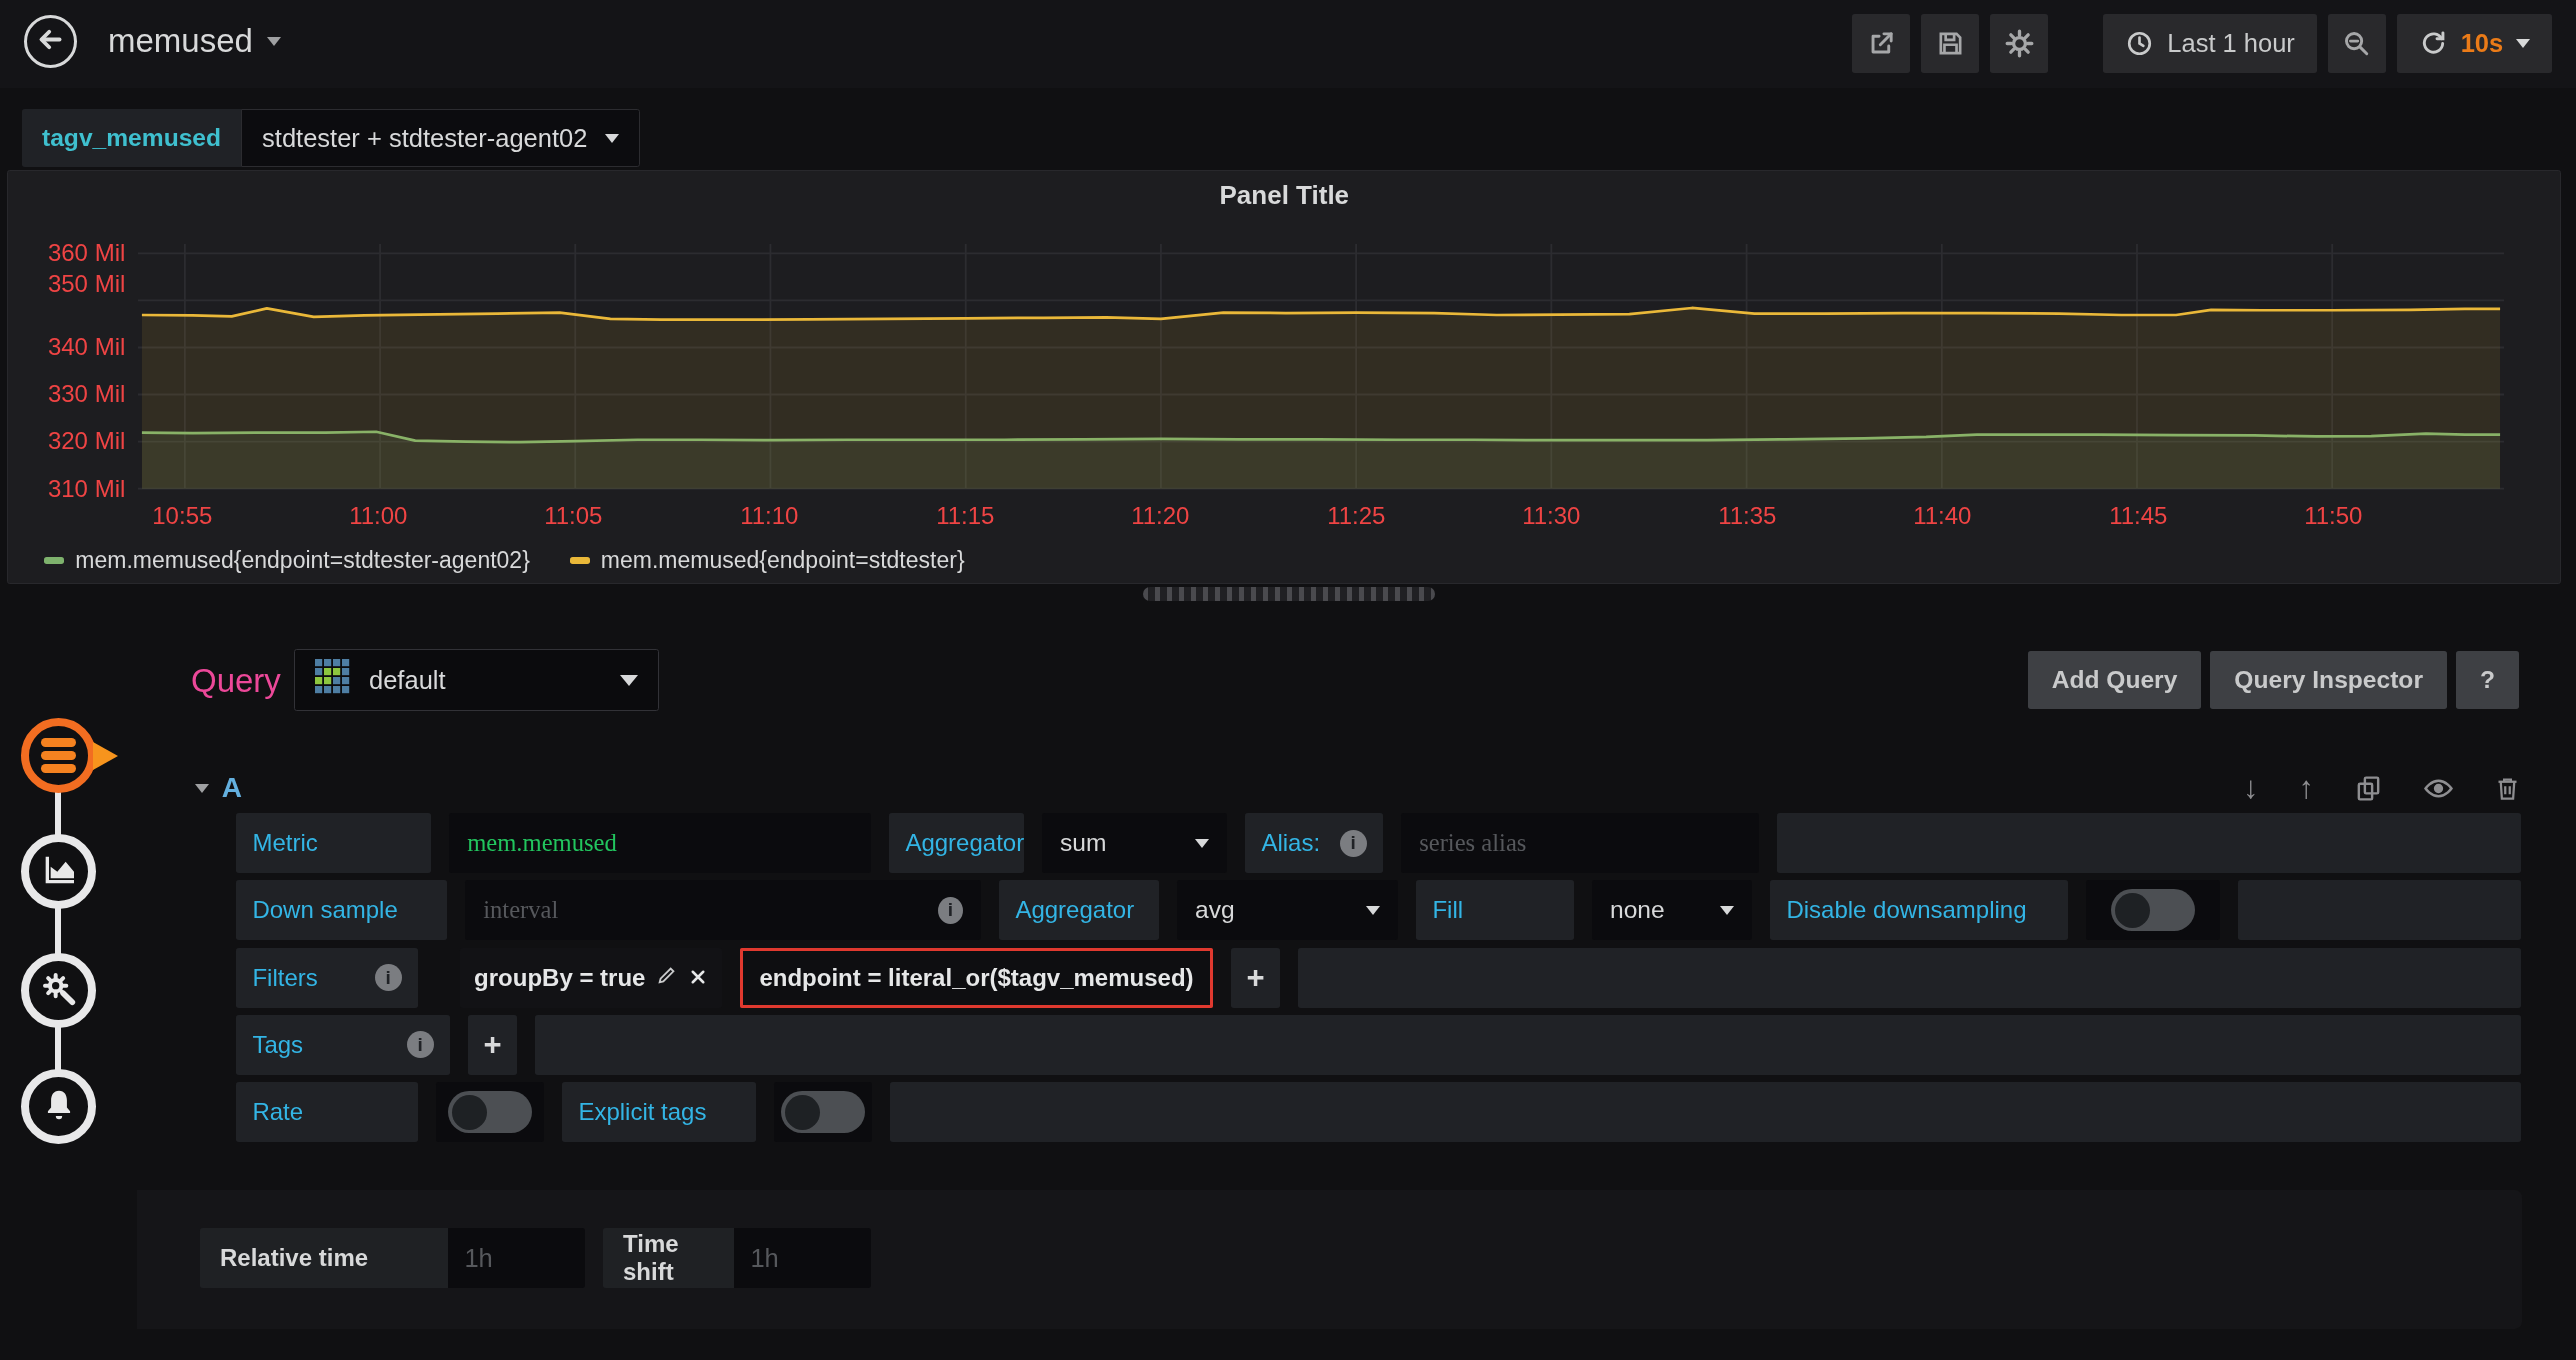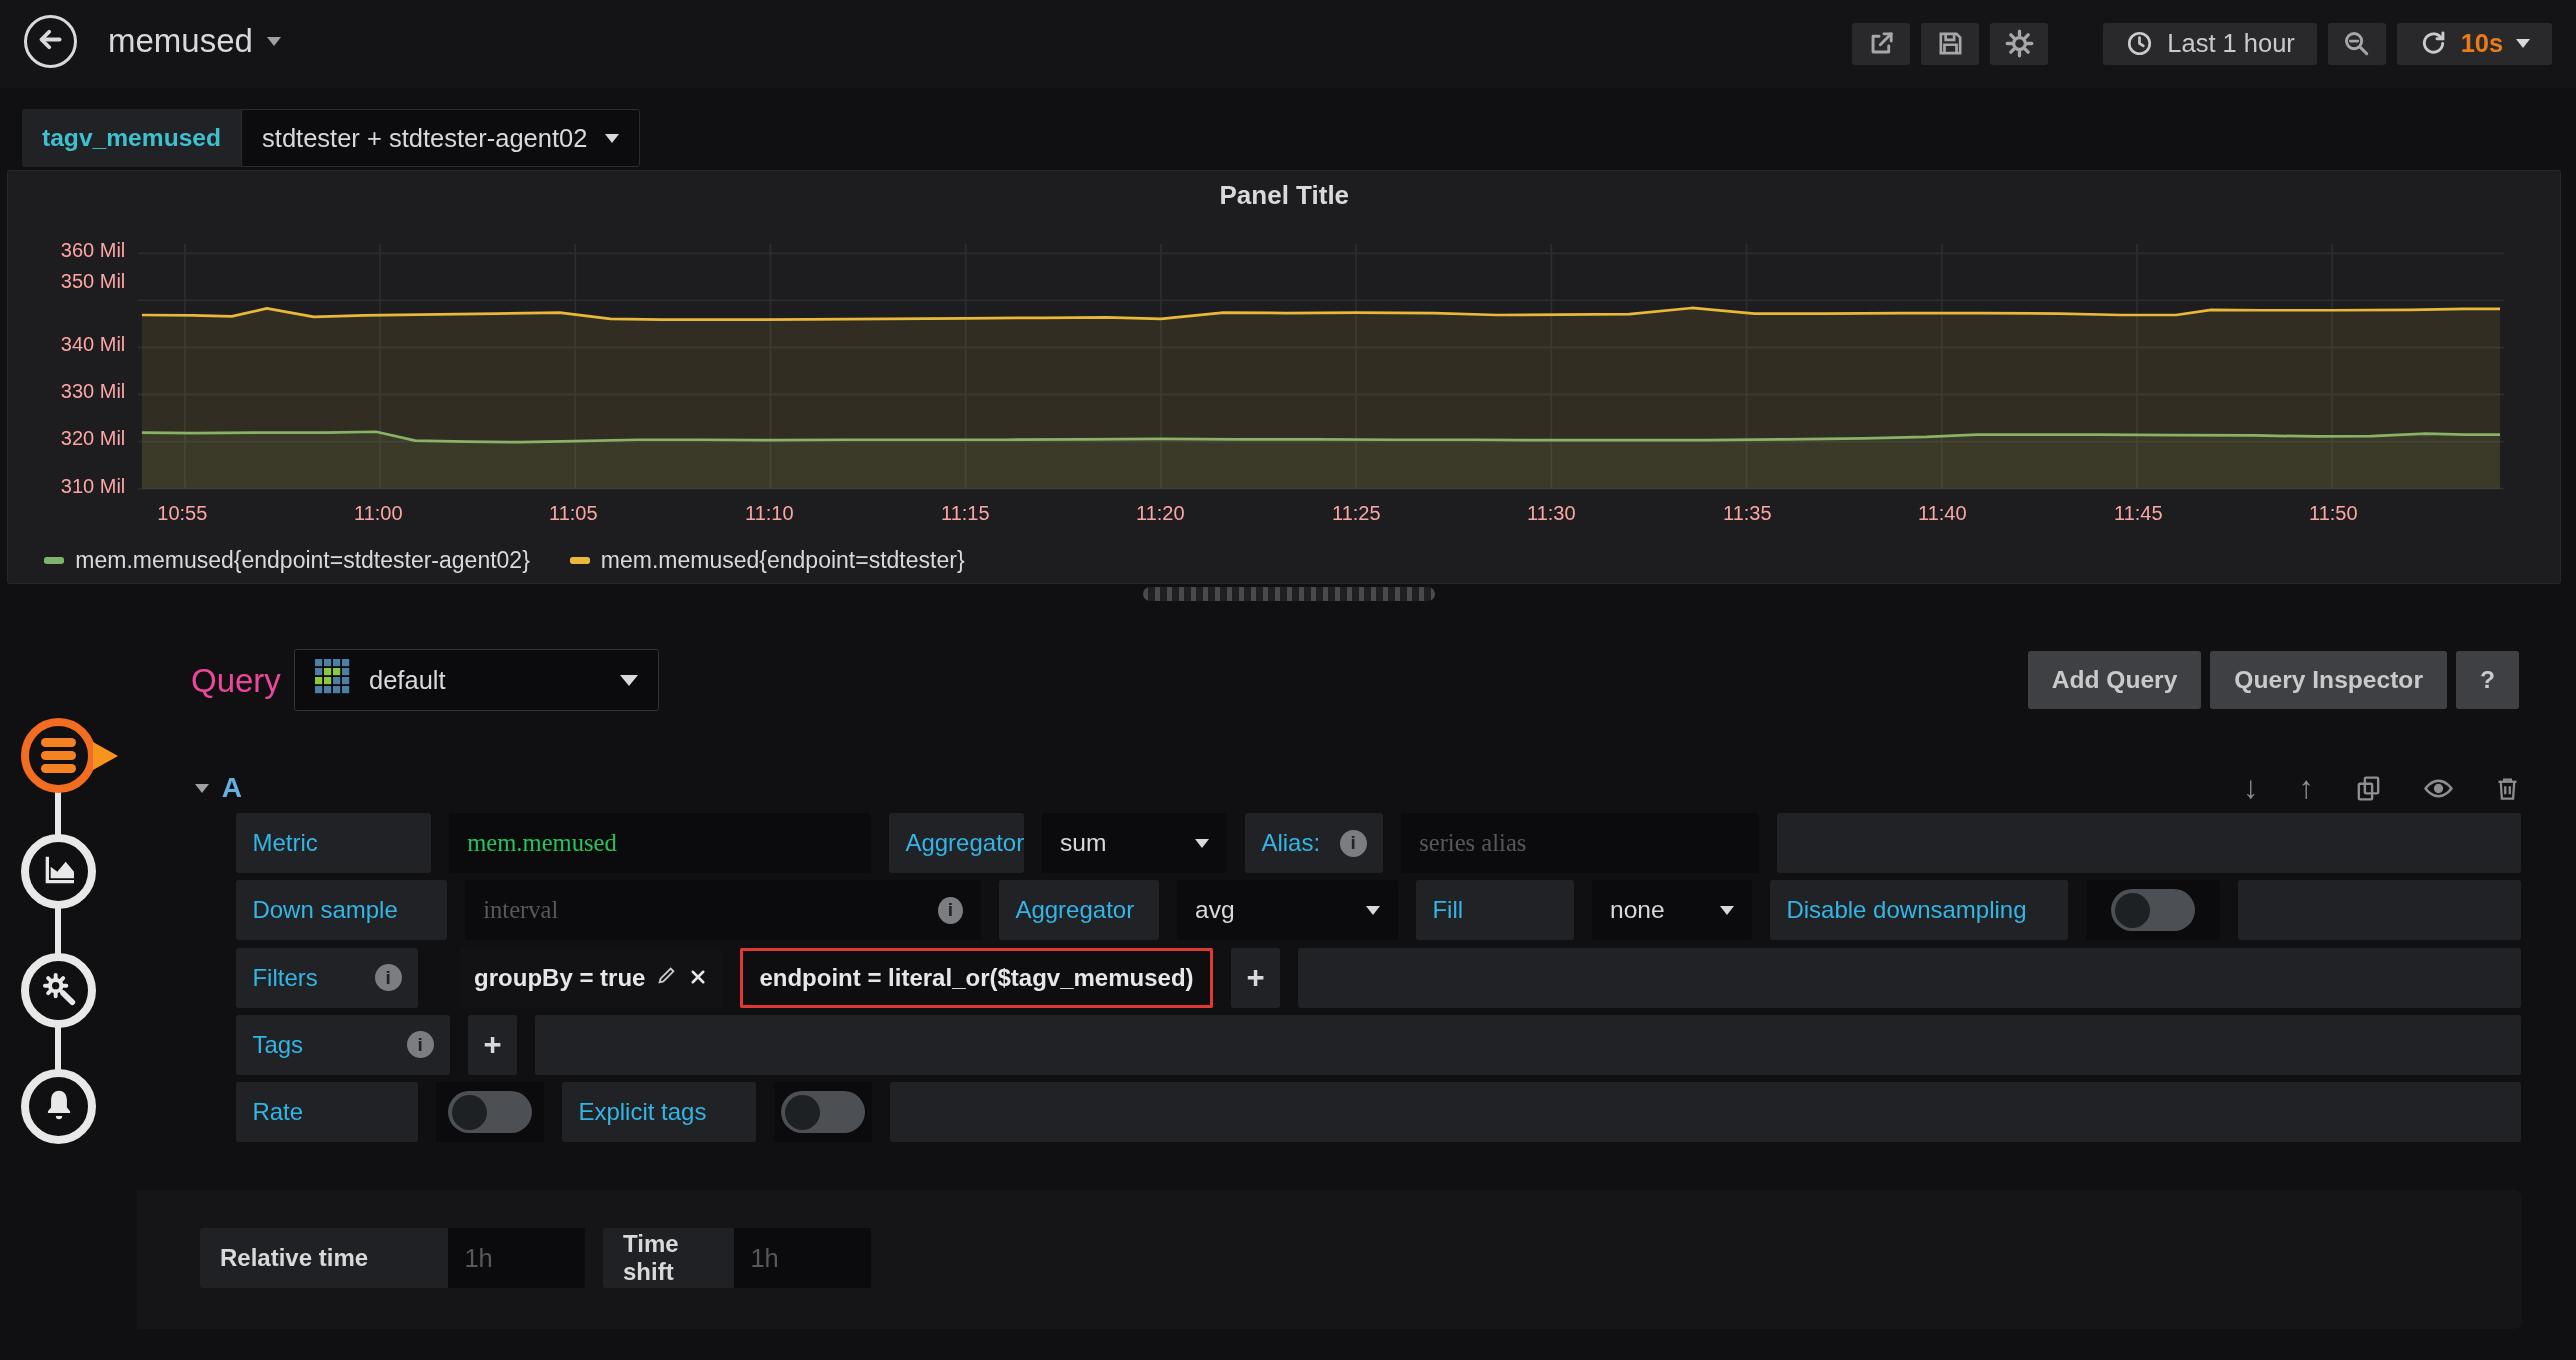--- a/index.html
+++ b/index.html
@@ -8,35 +8,35 @@
          font-family:"Liberation Sans",sans-serif;color:#d8d9da;overflow:hidden;}
   
   .navbar{position:absolute;left:0;top:0;width:2576px;height:88px;background:#141417;}
   .back-btn{position:absolute;left:24px;top:14.6px;width:53px;height:53px;border:3.6px solid #d8d9da;
             border-radius:50%;display:flex;align-items:center;justify-content:center;cursor:pointer;}
   .dash-title{position:absolute;left:108px;top:22px;font-size:33px;font-weight:500;color:#d8d9da;display:flex;align-items:center;gap:14.6px;cursor:pointer;}
   .caret{width:0;height:0;border-left:9px solid transparent;border-right:9px solid transparent;border-top:11px solid #9fa0a2;display:inline-block;}
   .caret.small{border-left-width:7.3px;border-right-width:7.3px;border-top-width:9px;}
   .caret.white{border-top-color:#d8d9da;}
   .nav-right{position:absolute;right:24px;top:16.4px;display:flex;gap:11px;align-items:center;height:55px;}
-  .nav-btn{height:42px;background:#29292c;border-radius:2.7px;display:flex;align-items:center;justify-content:center;color:#a6a7a9;cursor:pointer;text-align:right;}
+  .nav-btn{height:59px;background:#29292c;border-radius:2.7px;display:flex;align-items:center;justify-content:center;color:#a6a7a9;cursor:pointer;text-align:right;}
   .nav-btn.sq{width:58px;}
   .nav-btn.wide{padding:0 22px;gap:12.8px;font-size:25.5px;color:#c9cacb;}
   .nav-btn svg{display:block;}
   .refresh-text{color:#eb7b18;font-weight:600;font-size:25.5px;}
   .gap-lg{width:33px;}
   
   .var-row{position:absolute;left:22px;top:109px;display:flex;height:58px;}
   .var-label{background:#202226;color:#3fc0cf;font-size:24.6px;font-weight:600;display:flex;align-items:center;padding:0 20px;border-radius:2.7px 0 0 2.7px;}
   .var-value{background:#0c0c0f;border:0.9px solid #2c2c30;display:flex;align-items:center;gap:18px;padding:0 20px;font-size:25.5px;color:#d8d9da;border-radius:0 2.7px 2.7px 0;cursor:pointer;}
   
   .panel{position:absolute;left:7.3px;top:170px;width:2554px;height:414px;background:#1d1d20;border:0.9px solid #28282c;border-radius:2.7px;}
   .panel-title{position:absolute;left:0;top:9px;width:100%;text-align:center;font-size:26px;font-weight:600;color:#d8d9da;cursor:pointer;}
   .chart-mount{position:absolute;left:128px;top:62px;}
-  .axis-label{position:absolute;font-size:20px;color:#fca5a5;}
+  .axis-label{position:absolute;font-size:24px;color:#ef4444;}
   .y-label{width:108px;text-align:right;}
   .x-label{width:100px;text-align:center;}
   .legend{position:absolute;left:36px;top:376px;display:flex;gap:40px;}
   .legend-item{display:flex;align-items:center;gap:11px;font-size:23px;color:#d8d9da;cursor:pointer;}
   .legend-swatch{width:20px;height:6.4px;border-radius:2.7px;display:inline-block;}
   .resize-handle{position:absolute;left:1143px;top:587px;width:292px;height:13.7px;border-radius:7.3px;background:#202023;
      background-image:repeating-linear-gradient(90deg,#4a4a4e 0 4.6px,#202023 4.6px 12px);cursor:row-resize;}
   
   .side-line{position:absolute;left:55px;top:755px;width:5.5px;height:355px;background:#e8e8e9;}
   .side-tab{position:absolute;left:21px;width:75px;height:75px;border:8.2px solid #e8e8e9;border-radius:50%;

